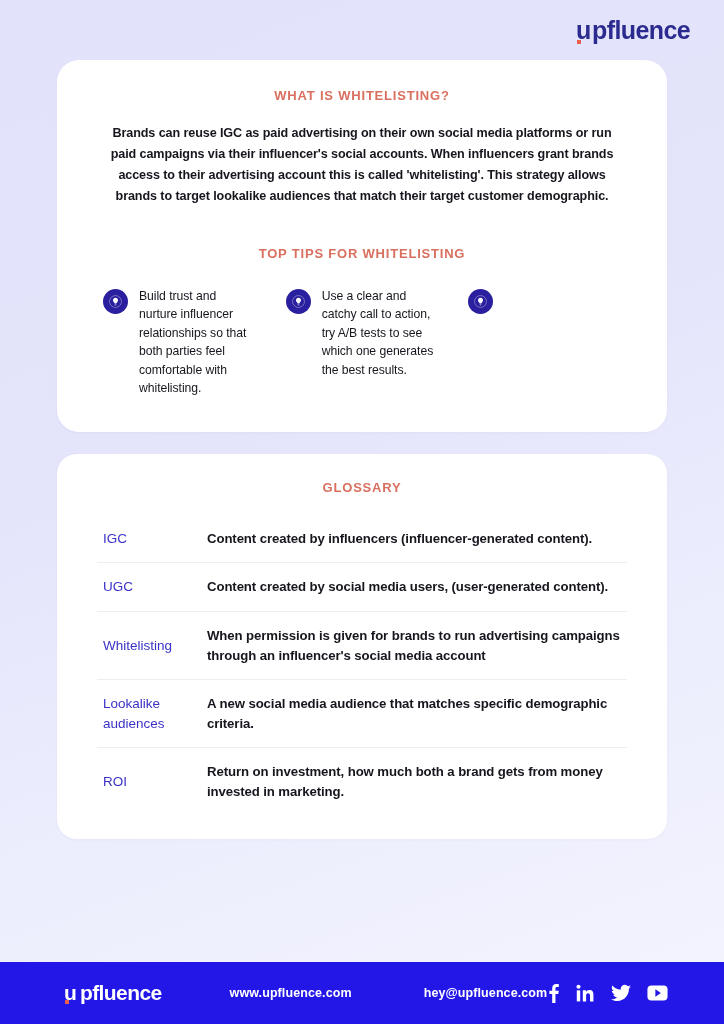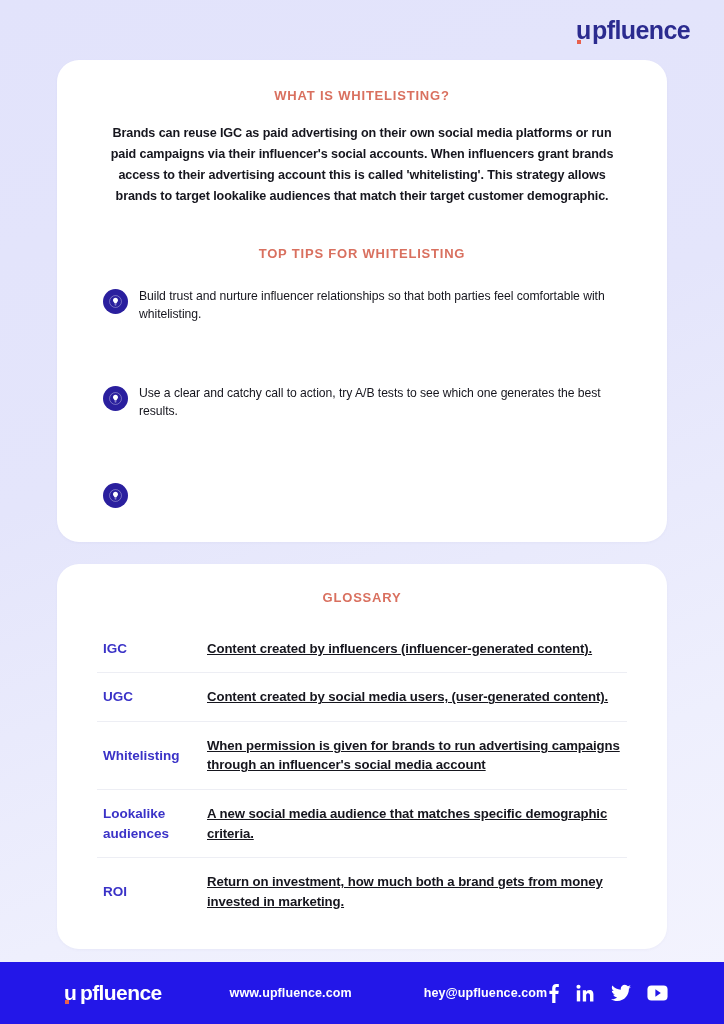--- a/index.html
+++ b/index.html
@@ -66,20 +66,21 @@
     box-shadow: 0 1px 3px rgba(90,90,160,0.05);
   }
 
   .card-top {
     padding: 28px 0 34px 0;
   }
 
   .card-bottom {
     margin-top: 22px;
     padding: 26px 0 24px 0;
+    border-radius: 20px;
   }
 
   
   .section-heading {
     text-align: center;
     color: #d9705f;
     font-weight: bold;
     font-size: 13px;
     letter-spacing: 0.8px;
     margin-bottom: 20px;
@@ -96,21 +97,21 @@
   }
 
   .tips-heading {
     margin-top: 38px;
     margin-bottom: 26px;
   }
 
   
   .tips {
     display: grid;
-    grid-template-columns: 1fr;
+    grid-template-columns: 1fr 1fr 1fr;
     gap: 60px 28px;
     padding: 0 44px 0 46px;
   }
 
   .tip {
     display: flex;
     gap: 11px;
     align-items: flex-start;
   }
 
@@ -143,34 +144,33 @@
     display: flex;
     align-items: center;
     padding: 14px 0;
     border-bottom: 1px solid #edeef4;
   }
   .g-row:last-child { border-bottom: none; }
 
   .g-term {
     flex: 0 0 110px;
     color: #3a32c7;
-    font-weight: bold;
+    font-weight: normal;
     font-size: 13.5px;
     line-height: 1.45;
     padding-left: 6px;
   }
 
   .g-def {
     flex: 1;
     font-size: 13.2px;
     line-height: 1.48;
     font-weight: bold;
     color: #16161e;
     letter-spacing: -0.1px;
-    text-decoration: underline;
   }
 
   
   .footer {
     position: absolute;
     left: 0;
     bottom: 0;
     width: 724px;
     height: 62px;
     background: #2317e8;

